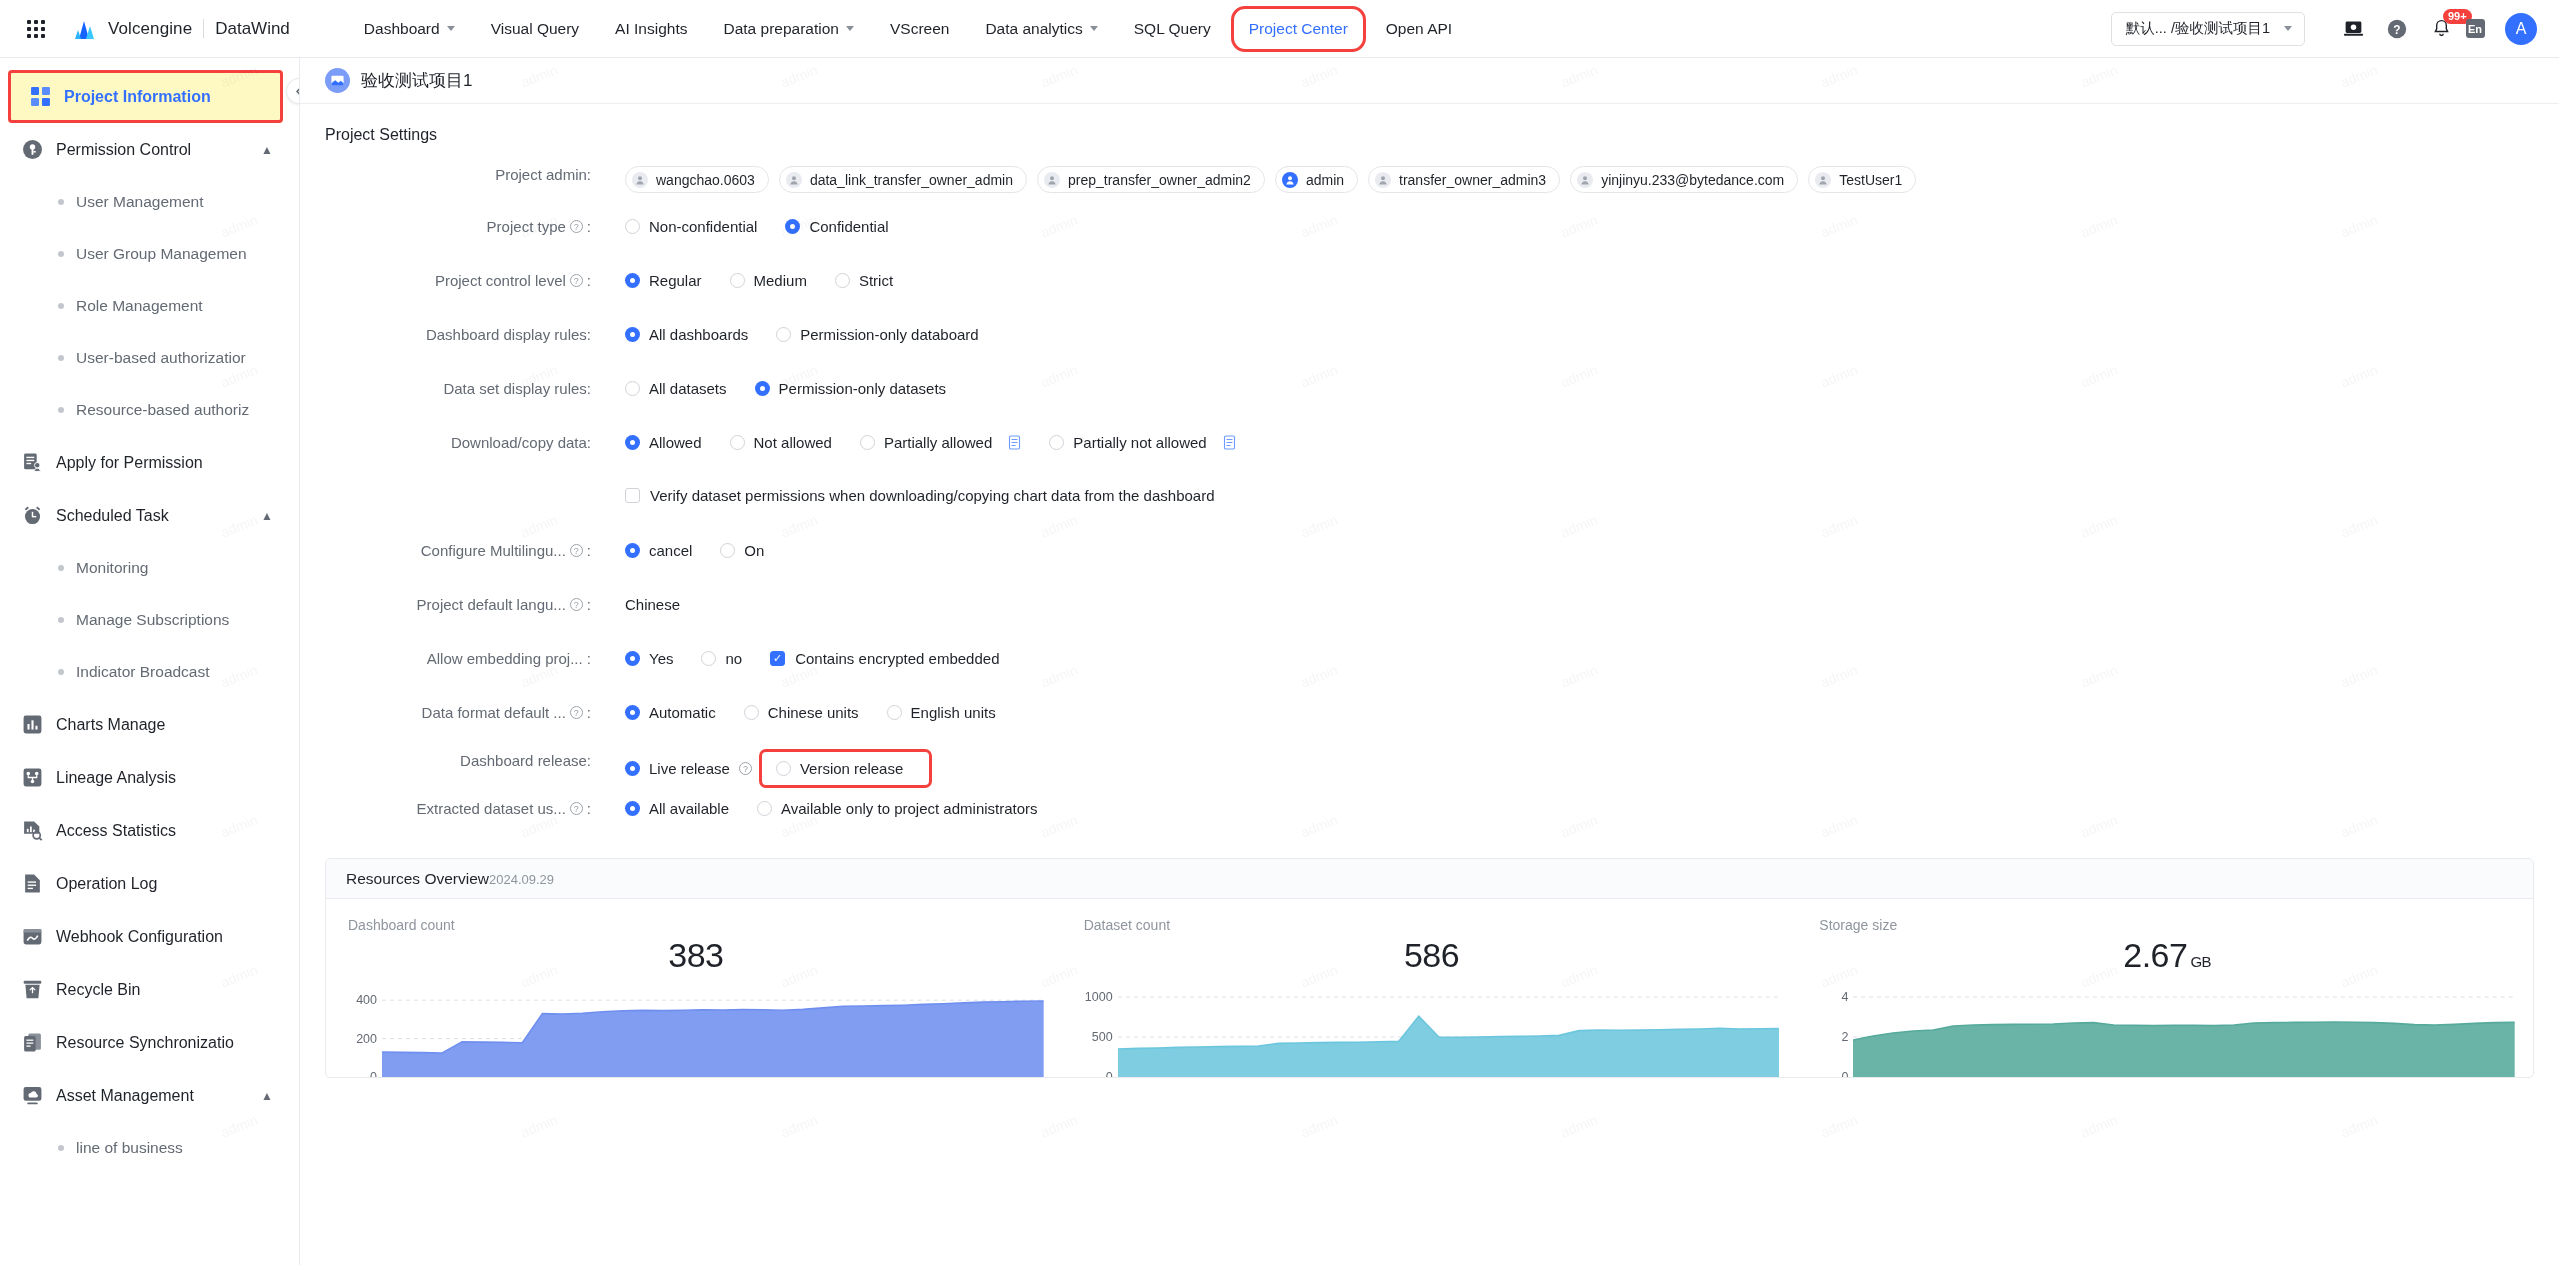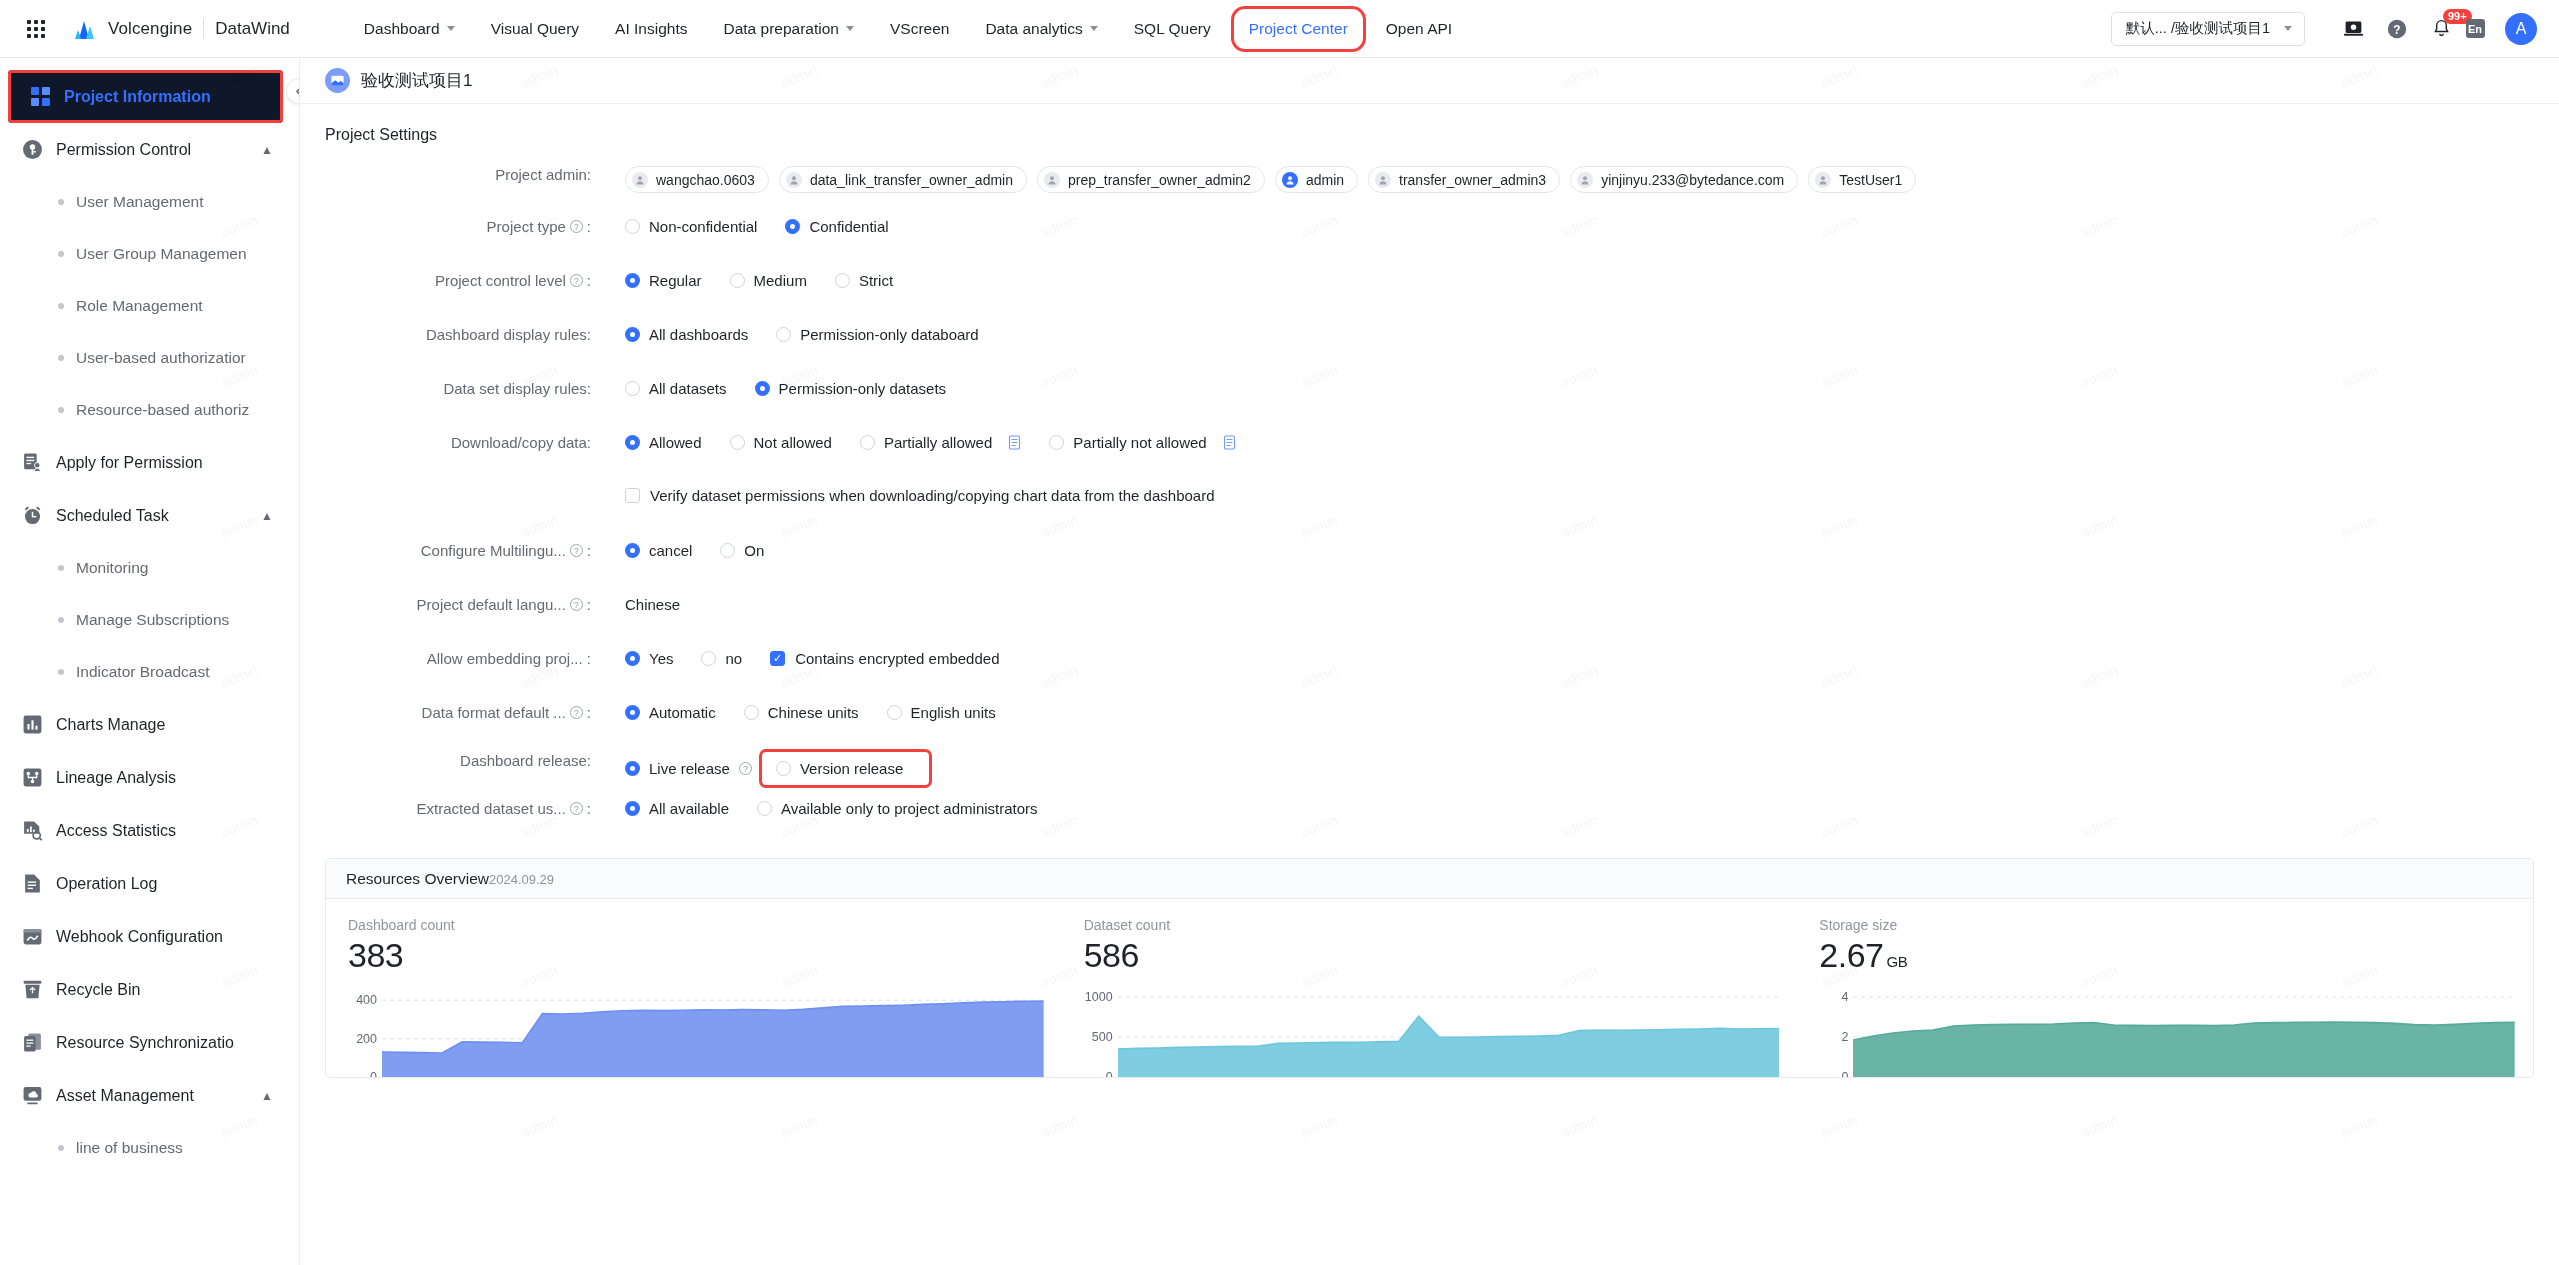--- a/index.html
+++ b/index.html
@@ -98,21 +98,21 @@
     display:flex; align-items:center; justify-content:center;
     font-size: 12px; color:#646a73; cursor:pointer; z-index: 5;
     box-shadow: 0 1px 3px rgba(0,0,0,.08);
   }
   .side-item {
     display:flex; align-items:center; gap: 13px;
     height: 53px; padding-left: 22px; font-size: 16px; color:#1f2329;
     cursor:pointer; position:relative;
   }
   .side-item.active-box {
-    background:#0f172a;
+    background:#fef9c3;
     outline: 3px solid #f5413d;
     outline-offset: -3px;
     border-radius: 4px;
     margin: 0 16px 0 8px;
     color:#3370ff; font-weight:bold;
   }
   .side-item .sicon { width:21px; height:21px; flex:none; display:block;}
   .side-item .chev { margin-left:auto; margin-right: 26px; color:#646a73; font-size:12px;}
   .side-sub {
     display:flex; align-items:center; gap:12px;
@@ -184,21 +184,21 @@
   }
   .res-head {
     height: 40px; background:#fafbfc; border-bottom:1px solid #e8eaee;
     display:flex; align-items:baseline; padding: 0 20px; line-height:40px;
   }
   .res-head .t { font-size:15.5px; color:#1f2329;}
   .res-head .d { font-size: 13px; color:#8f959e;}
   .res-body { display:flex; padding: 18px 0 0 0; }
   .metric { flex:1; padding: 0 18px 0 22px; position:relative; }
   .metric .mlabel { font-size: 14px; color:#8f959e; margin-bottom: 3px;}
-  .metric .mval { font-size: 34px; color:#1f2329; font-weight: 300; letter-spacing:-.5px; line-height: 1.15;}
+  .metric .mval { font-size: 34px; color:#1f2329; font-weight: 300; letter-spacing:-.5px; line-height: 1.15; text-align: center;}
   .metric .mval .unit { font-size:15px; font-weight:400; margin-left:3px;}
   .mchart { position:relative; height: 96px; margin-top: 6px; display:flex;}
   .yaxis { width: 34px; position:relative; flex:none;}
   .yaxis span { position:absolute; right:5px; font-size:12.5px; color:#646a73; transform:translateY(-50%);}
   .plot { flex:1; position:relative; overflow:hidden;}
   .plot svg { display:block; width:100%; height:100%;}
 
   
   .wm {
     position:absolute; inset:0; pointer-events:none; z-index: 1; overflow:hidden;

